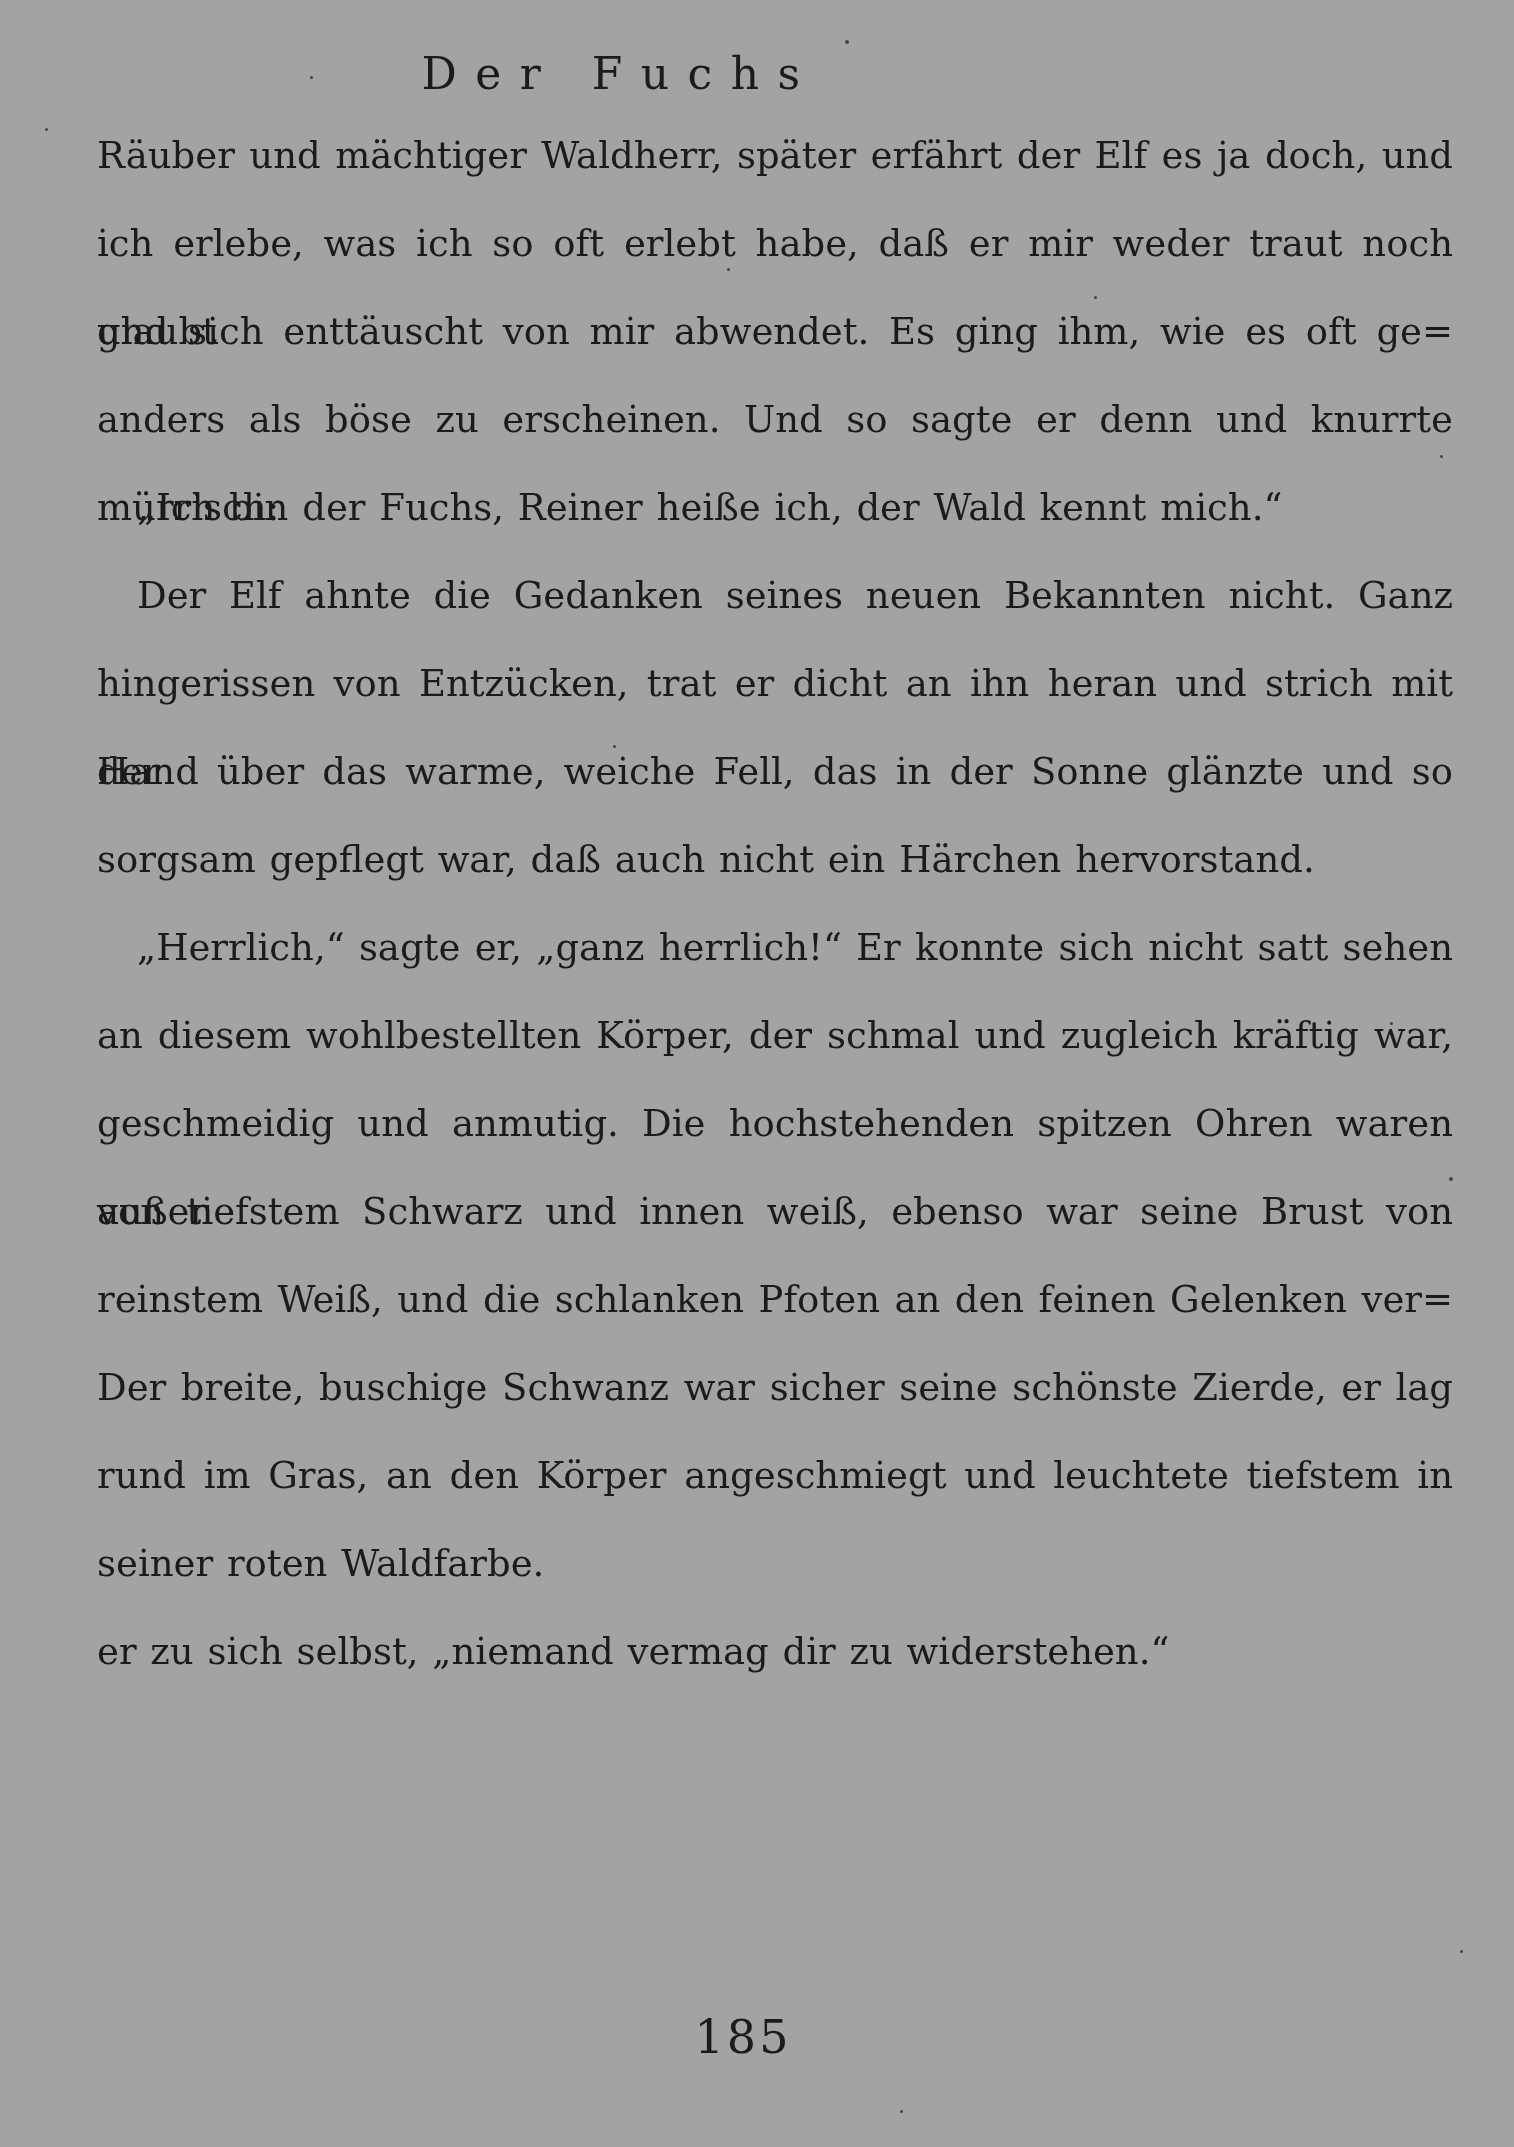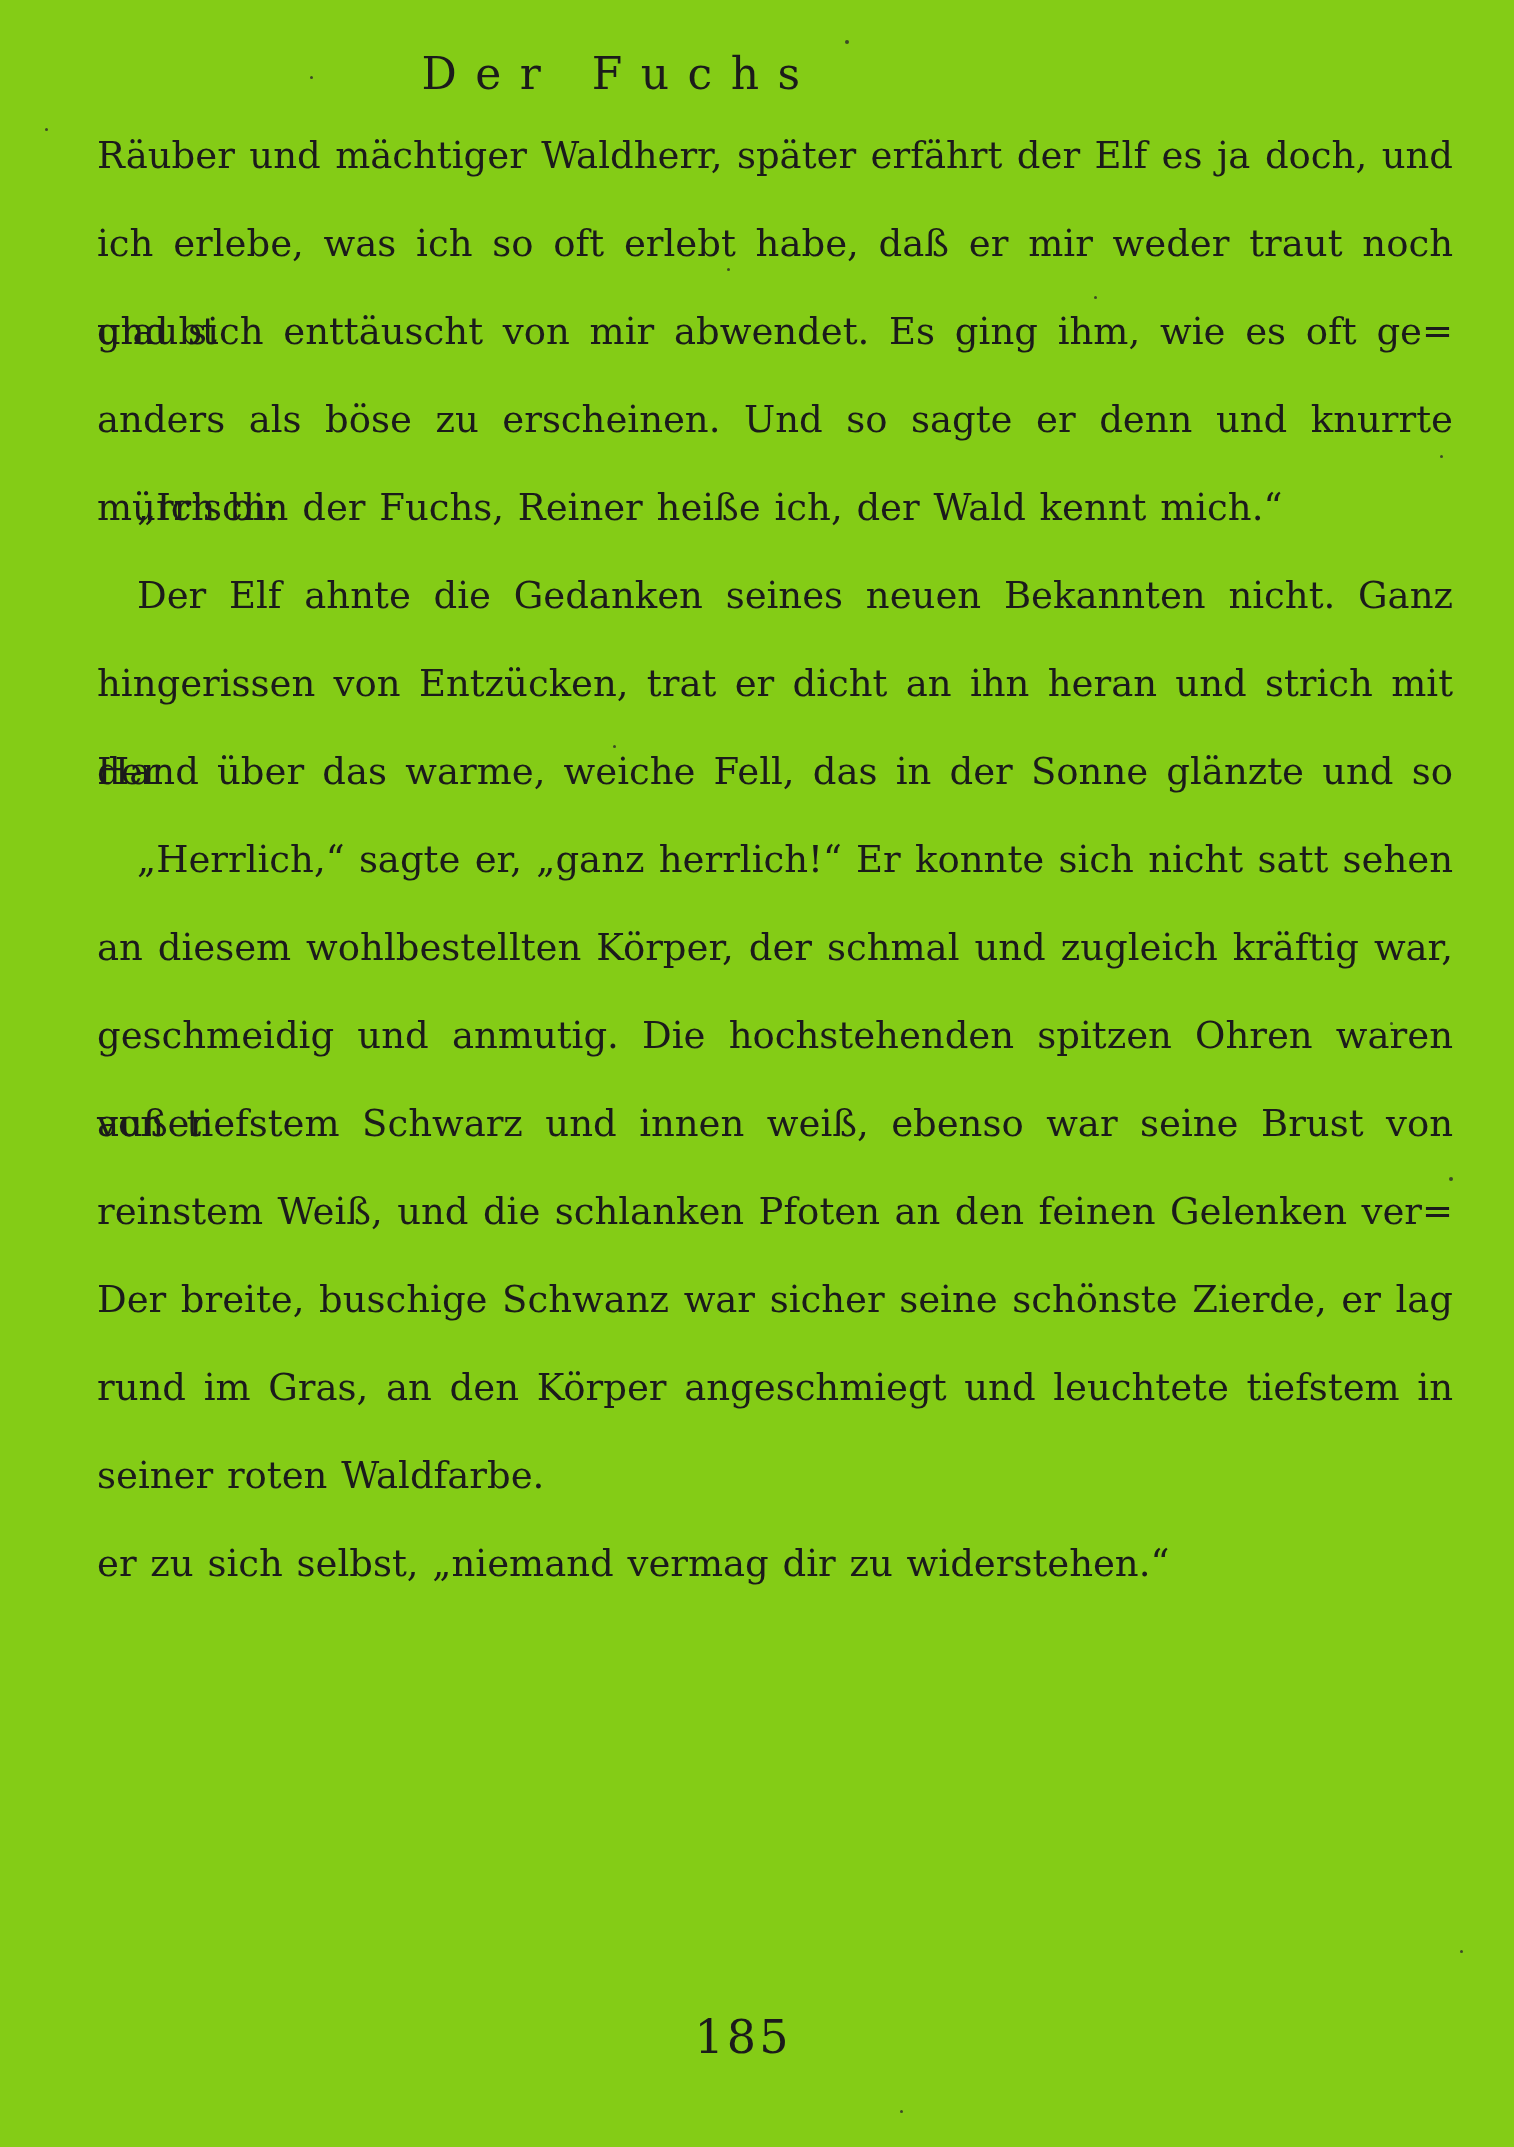--- a/index.html
+++ b/index.html
@@ -1,20 +1,20 @@
 <!DOCTYPE html>
 <html><head>
 <meta charset="utf-8">
 <style>
   html,body { margin:0; padding:0; background:#e8e8e8; }
   .page {
     position:relative;
     width:1514px; height:2147px;
     margin:0 auto;
-    background:#84cc16;
+    background:#a3a3a3;
     color:#1b1b1b;
     font-family:"DejaVu Serif", serif;
     overflow:hidden;
   }
   .running-head {
     position:absolute;
     top:48px; left:0;
     width:1240px;
     text-align:center;
     font-size:44px;
@@ -66,20 +66,21 @@
     <div class="line j">Räuber und mächtiger Waldherr, später erfährt der Elf es ja doch, und</div>
     <div class="line j">ich erlebe, was ich so oft erlebt habe, daß er mir weder traut noch glaubt</div>
     <div class="line j">und sich enttäuscht von mir abwendet. Es ging ihm, wie es oft ge=</div>
     <div class="line j">anders als böse zu erscheinen. Und so sagte er denn und knurrte mürrisch:</div>
 
     <div class="line ind">„Ich bin der Fuchs, Reiner heiße ich, der Wald kennt mich.“</div>
 
     <div class="line j ind">Der Elf ahnte die Gedanken seines neuen Bekannten nicht. Ganz</div>
     <div class="line j">hingerissen von Entzücken, trat er dicht an ihn heran und strich mit der</div>
     <div class="line j">Hand über das warme, weiche Fell, das in der Sonne glänzte und so</div>
+    <div class="line">sorgsam gepflegt war, daß auch nicht ein Härchen hervorstand.</div>
 
     <div class="line j ind">„Herrlich,“ sagte er, „ganz herrlich!“ Er konnte sich nicht satt sehen</div>
     <div class="line j">an diesem wohlbestellten Körper, der schmal und zugleich kräftig war,</div>
     <div class="line j">geschmeidig und anmutig. Die hochstehenden spitzen Ohren waren außen</div>
     <div class="line j">von tiefstem Schwarz und innen weiß, ebenso war seine Brust von</div>
     <div class="line j">reinstem Weiß, und die schlanken Pfoten an den feinen Gelenken ver=</div>
     <div class="line j">Der breite, buschige Schwanz war sicher seine schönste Zierde, er lag</div>
     <div class="line j">rund im Gras, an den Körper angeschmiegt und leuchtete tiefstem in</div>
     <div class="line">seiner roten Waldfarbe.</div>
 

